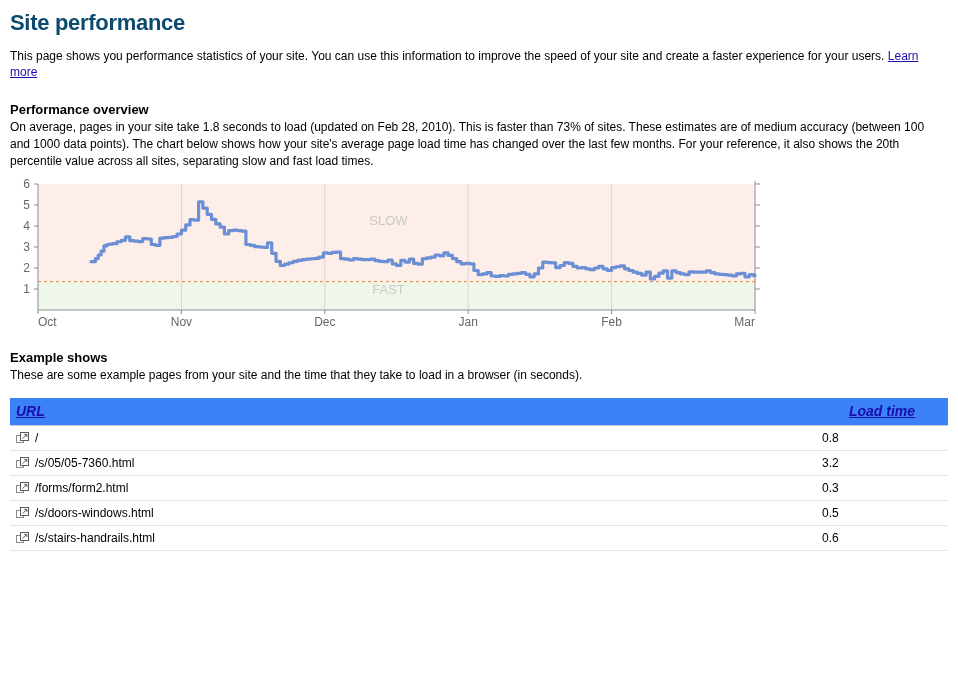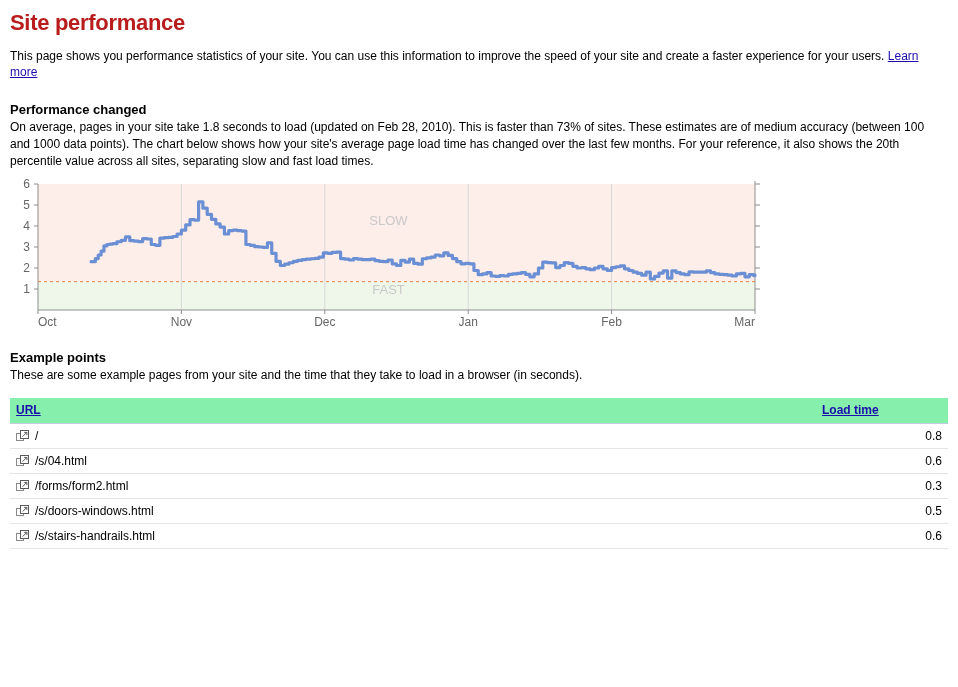--- a/index.html
+++ b/index.html
@@ -4,59 +4,59 @@
 <style>
   html,body{margin:0;padding:0;}
   body{
     width:958px;height:687px;background:#ffffff;
     font-family:"Liberation Sans","DejaVu Sans",sans-serif;
     font-size:12px;color:#000000;overflow:hidden;
   }
   .page{padding:0 10px;box-sizing:border-box;width:958px;}
   h1.page-title{
     font-size:22px;font-weight:bold;margin:10px 0 12px 0;
-    letter-spacing:-0.3px;color:#b91c1c;
+    letter-spacing:-0.3px;color:#0c4a6e;
   }
   p.intro{font-size:12px;line-height:16px;margin:0 0 6px 0;width:920px;}
   a.link{color:#1a0dab;text-decoration:underline;}
   h2.section{font-size:13px;font-weight:bold;margin:22px 0 2px 0;}
   p.section-desc{font-size:12px;line-height:17px;margin:0;width:930px;}
   p.section-desc b{font-weight:normal;}
 
   
   .chart-wrap{position:relative;width:958px;height:150px;margin-top:8px;}
   .chart-svg{display:block;}
 
   
   .table-block{margin-top:14px;}
   table.pages{border-collapse:collapse;width:938px;table-layout:fixed;}
   table.pages th{
-    background:#86efac;text-align:left;font-size:12px;font-weight:normal;
-    padding:5px 6px 6px 6px;border-bottom:1px solid #c3cbdd;height:14px;
+    background:#3b82f6;text-align:left;font-size:14px;font-weight:normal;
+    padding:5px 6px 6px 6px;border-bottom:1px solid #c3cbdd;height:14px;font-style:italic;
   }
-  table.pages th.load{text-align:left;width:120px;}
+  table.pages th.load{text-align:center;width:120px;}
   table.pages th a{color:#1a0dab;text-decoration:underline;font-weight:bold;}
   table.pages td{
     font-size:12px;padding:5px 6px;border-bottom:1px solid #e4e4e4;
     height:14px;color:#000;
   }
-  table.pages td.load{text-align:right;}
+  table.pages td.load{text-align:left;}
   .url-cell{display:flex;align-items:center;gap:6px;}
   .ext-icon{flex:0 0 auto;line-height:0;}
 </style>
 </head>
 <body>
 
 <div class="page">
 
   <h1 class="page-title">Site performance</h1>
 
   <p class="intro"><span>This page shows you performance statistics of your site. You can use this information to improve the speed of your site and create a faster experience for your users. </span><a class="link" href="#">Learn more</a></p>
 
-  <h2 class="section">Performance changed</h2>
+  <h2 class="section">Performance overview</h2>
   <p class="section-desc"><span>On average, pages in your site take </span><b>1.8 seconds to load</b><span> (updated on Feb 28, 2010). This is </span><b>faster than 73% of sites</b><span>. These estimates are of </span><b>medium accuracy</b><span> (between 100 and 1000 data points). The chart below shows how your site's average page load time has changed over the last few months. For your reference, it also shows the 20th percentile value across all sites, separating slow and fast load times.</span></p>
 
   <div class="chart-wrap">
     <svg class="chart-svg" width="958" height="150" viewBox="0 0 958 150">
       <g id="chart-root">
           <rect x="28" y="6" width="717" height="97.65" fill="#fdeee9"></rect>
           <rect x="28" y="103.65" width="717" height="28.349999999999994" fill="#eef7ea"></rect>
           <line x1="28" y1="132" x2="28" y2="136" stroke="#8d8d8d" stroke-width="1"></line>
           <text x="28" y="148" fill="#666" font-size="12" font-family="&quot;Liberation Sans&quot;,sans-serif" text-anchor="start">Oct</text>
           <line x1="171.4" y1="6" x2="171.4" y2="132" stroke="#d8d8d8" stroke-width="1"></line>
@@ -95,21 +95,21 @@
           <line x1="28" y1="132" x2="745" y2="132" stroke="#8d8d8d" stroke-width="1"></line>
           <line x1="745" y1="3" x2="745" y2="132" stroke="#8d8d8d" stroke-width="1"></line>
           <text x="378.5" y="46.95" fill="#c9c9c9" font-size="13" font-family="&quot;Liberation Sans&quot;,sans-serif" text-anchor="middle">SLOW</text>
           <text x="378.5" y="115.62" fill="#c9c9c9" font-size="13" font-family="&quot;Liberation Sans&quot;,sans-serif" text-anchor="middle">FAST</text>
           <line x1="28" y1="103.65" x2="745" y2="103.65" stroke="#e8823c" stroke-width="1" stroke-dasharray="3,3"></line>
           <path d="M81.06,83.70 L85.36,83.70 L85.36,80.55 L88.23,80.55 L88.23,76.98 L91.10,76.98 L91.10,73.20 L93.96,73.20 L93.96,67.95 L96.83,67.95 L96.83,66.48 L99.70,66.48 L99.70,66.06 L102.57,66.06 L102.57,65.64 L106.87,65.64 L106.87,63.75 L111.17,63.75 L111.17,62.28 L115.47,62.28 L115.47,58.92 L119.78,58.92 L119.78,62.70 L124.08,62.70 L124.08,63.12 L128.38,63.12 L128.38,63.54 L132.68,63.54 L132.68,60.60 L136.98,60.60 L136.98,61.02 L141.29,61.02 L141.29,66.48 L145.59,66.48 L145.59,67.32 L149.89,67.32 L149.89,60.18 L154.19,60.18 L154.19,59.55 L158.49,59.55 L158.49,59.34 L162.80,59.34 L162.80,58.50 L167.10,58.50 L167.10,55.98 L171.40,55.98 L171.40,52.20 L175.70,52.20 L175.70,46.95 L180.00,46.95 L180.00,41.70 L184.31,41.70 L184.31,42.12 L188.61,42.12 L188.61,23.85 L192.91,23.85 L192.91,30.15 L197.21,30.15 L197.21,36.45 L201.51,36.45 L201.51,41.28 L205.82,41.28 L205.82,45.90 L210.12,45.90 L210.12,49.05 L214.42,49.05 L214.42,55.98 L218.72,55.98 L218.72,52.62 L223.02,52.62 L223.02,52.20 L227.33,52.20 L227.33,52.62 L231.63,52.62 L231.63,53.04 L235.93,53.04 L235.93,66.48 L240.23,66.48 L240.23,67.32 L244.53,67.32 L244.53,68.58 L248.84,68.58 L248.84,69.00 L253.14,69.00 L253.14,69.42 L257.44,69.42 L257.44,64.80 L261.74,64.80 L261.74,75.30 L266.04,75.30 L266.04,83.28 L270.35,83.28 L270.35,87.48 L274.65,87.48 L274.65,86.22 L278.95,86.22 L278.95,84.75 L283.25,84.75 L283.25,83.28 L287.55,83.28 L287.55,82.44 L291.86,82.44 L291.86,81.60 L296.16,81.60 L296.16,81.18 L300.46,81.18 L300.46,80.76 L304.76,80.76 L304.76,80.34 L309.06,80.34 L309.06,79.08 L313.37,79.08 L313.37,74.88 L317.67,74.88 L317.67,75.30 L321.97,75.30 L321.97,74.46 L326.27,74.46 L326.27,74.04 L330.57,74.04 L330.57,80.55 L334.88,80.55 L334.88,81.18 L339.18,81.18 L339.18,82.02 L343.48,82.02 L343.48,80.55 L347.78,80.55 L347.78,81.18 L352.08,81.18 L352.08,81.60 L356.39,81.60 L356.39,81.60 L360.69,81.60 L360.69,81.18 L364.99,81.18 L364.99,82.65 L369.29,82.65 L369.29,83.28 L373.59,83.28 L373.59,83.70 L377.90,83.70 L377.90,82.02 L382.20,82.02 L382.20,85.80 L386.50,85.80 L386.50,87.48 L390.80,87.48 L390.80,82.44 L395.10,82.44 L395.10,84.12 L399.41,84.12 L399.41,81.18 L403.71,81.18 L403.71,85.38 L408.01,85.38 L408.01,86.22 L412.31,86.22 L412.31,80.76 L416.61,80.76 L416.61,79.92 L420.92,79.92 L420.92,79.08 L425.22,79.08 L425.22,76.98 L429.52,76.98 L429.52,77.82 L433.82,77.82 L433.82,74.88 L438.12,74.88 L438.12,77.40 L442.43,77.40 L442.43,80.55 L446.73,80.55 L446.73,83.70 L451.03,83.70 L451.03,85.80 L455.33,85.80 L455.33,85.38 L459.63,85.38 L459.63,85.80 L463.94,85.80 L463.94,92.52 L468.24,92.52 L468.24,96.72 L472.54,96.72 L472.54,95.88 L476.84,95.88 L476.84,94.62 L481.14,94.62 L481.14,97.98 L485.45,97.98 L485.45,98.40 L489.75,98.40 L489.75,97.56 L494.05,97.56 L494.05,97.98 L498.35,97.98 L498.35,96.30 L502.65,96.30 L502.65,95.88 L506.96,95.88 L506.96,95.46 L511.26,95.46 L511.26,94.62 L515.56,94.62 L515.56,96.30 L519.86,96.30 L519.86,98.82 L524.16,98.82 L524.16,95.88 L528.47,95.88 L528.47,90.00 L532.77,90.00 L532.77,84.12 L537.07,84.12 L537.07,84.54 L541.37,84.54 L541.37,84.96 L545.67,84.96 L545.67,89.58 L549.98,89.58 L549.98,87.48 L554.28,87.48 L554.28,84.54 L558.58,84.54 L558.58,85.38 L562.88,85.38 L562.88,88.32 L567.18,88.32 L567.18,90.00 L571.49,90.00 L571.49,89.58 L575.79,89.58 L575.79,90.84 L580.09,90.84 L580.09,91.68 L584.39,91.68 L584.39,90.00 L588.69,90.00 L588.69,88.32 L593.00,88.32 L593.00,90.84 L597.30,90.84 L597.30,92.52 L601.60,92.52 L601.60,89.58 L605.90,89.58 L605.90,88.74 L610.20,88.74 L610.20,87.90 L614.51,87.90 L614.51,90.84 L618.81,90.84 L618.81,92.52 L623.11,92.52 L623.11,94.20 L627.41,94.20 L627.41,95.46 L631.71,95.46 L631.71,97.14 L636.02,97.14 L636.02,94.20 L640.32,94.20 L640.32,100.92 L644.62,100.92 L644.62,98.40 L648.92,98.40 L648.92,95.04 L653.22,95.04 L653.22,92.94 L657.53,92.94 L657.53,100.08 L661.83,100.08 L661.83,92.94 L666.13,92.94 L666.13,94.62 L670.43,94.62 L670.43,95.88 L674.73,95.88 L674.73,96.72 L679.04,96.72 L679.04,93.78 L683.34,93.78 L683.34,94.20 L687.64,94.20 L687.64,94.20 L691.94,94.20 L691.94,94.20 L696.24,94.20 L696.24,92.94 L700.55,92.94 L700.55,94.62 L704.85,94.62 L704.85,95.88 L709.15,95.88 L709.15,96.30 L713.45,96.30 L713.45,96.72 L717.75,96.72 L717.75,97.14 L722.06,97.14 L722.06,97.98 L726.36,97.98 L726.36,95.88 L730.66,95.88 L730.66,95.46 L734.96,95.46 L734.96,98.82 L739.26,98.82 L739.26,96.72 L743.57,96.72 L743.57,97.56 L745.00,97.56 L745.00,97.14" fill="none" stroke="#6b8fd4" stroke-width="3.2" stroke-linejoin="round" stroke-linecap="round"></path>
         </g>
     </svg>
   </div>
 
-  <h2 class="section">Example points</h2>
+  <h2 class="section">Example shows</h2>
   <p class="section-desc">These are some example pages from your site and the time that they take to load in a browser (in seconds).</p>
 
   <div class="table-block">
     <table class="pages">
       <thead>
         <tr>
           <th><a href="#" class="link">URL</a></th>
           <th class="load"><a href="#" class="link">Load time</a></th>
         </tr>
       </thead>
@@ -130,24 +130,24 @@
           </tr>
           <tr>
             <td>
               <span class="url-cell">
                 <span class="ext-icon"><svg width="13" height="13" viewBox="0 0 13 13">
                     <rect x="0.5" y="3.5" width="7" height="7" fill="#fff" stroke="#8a8a8a"></rect>
                     <rect x="4.5" y="0.5" width="8" height="8" fill="#fff" stroke="#5a5a5a"></rect>
                     <path d="M6.6 6.6 L10.6 2.6" stroke="#5a5a5a" stroke-width="1" fill="none"></path>
                     <path d="M8.2 2.4 L10.9 2.4 L10.9 5.1" stroke="#5a5a5a" stroke-width="1" fill="none"></path>
                   </svg></span>
-                <span>/s/04.html</span>
+                <span>/s/05/05-7360.html</span>
               </span>
             </td>
-            <td class="load">0.6</td>
+            <td class="load">3.2</td>
           </tr>
           <tr>
             <td>
               <span class="url-cell">
                 <span class="ext-icon"><svg width="13" height="13" viewBox="0 0 13 13">
                     <rect x="0.5" y="3.5" width="7" height="7" fill="#fff" stroke="#8a8a8a"></rect>
                     <rect x="4.5" y="0.5" width="8" height="8" fill="#fff" stroke="#5a5a5a"></rect>
                     <path d="M6.6 6.6 L10.6 2.6" stroke="#5a5a5a" stroke-width="1" fill="none"></path>
                     <path d="M8.2 2.4 L10.9 2.4 L10.9 5.1" stroke="#5a5a5a" stroke-width="1" fill="none"></path>
                   </svg></span>

